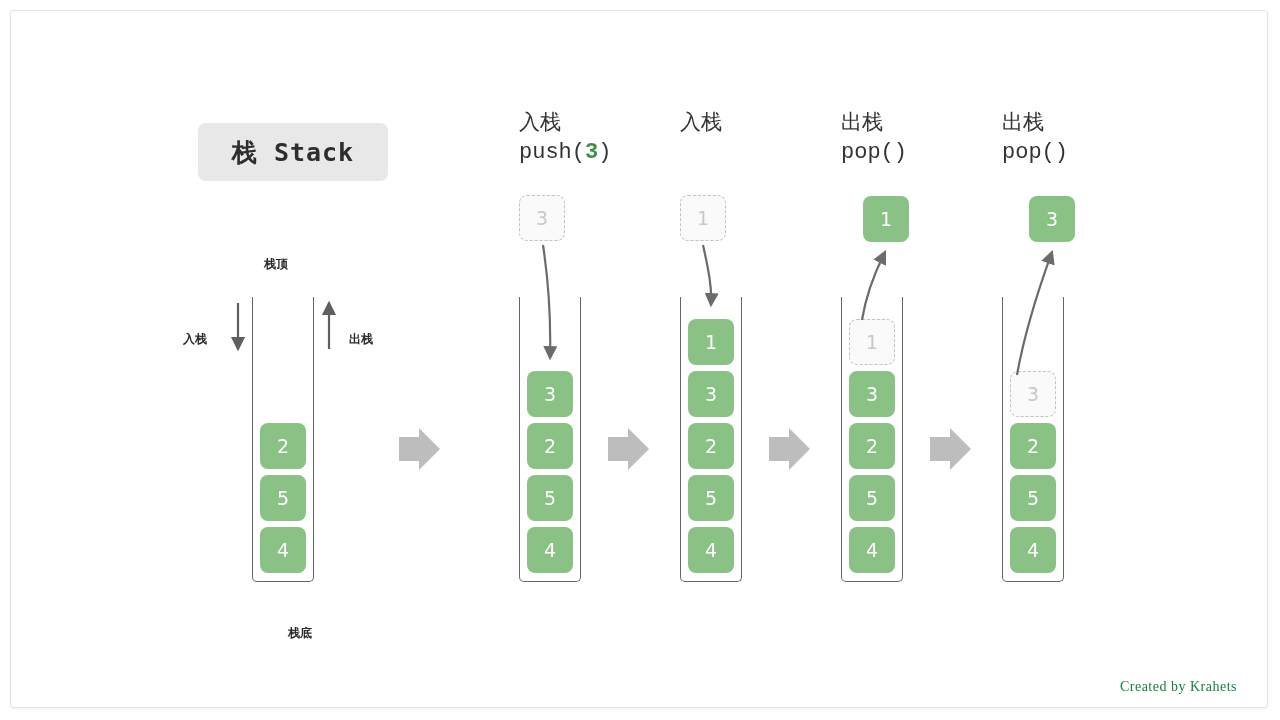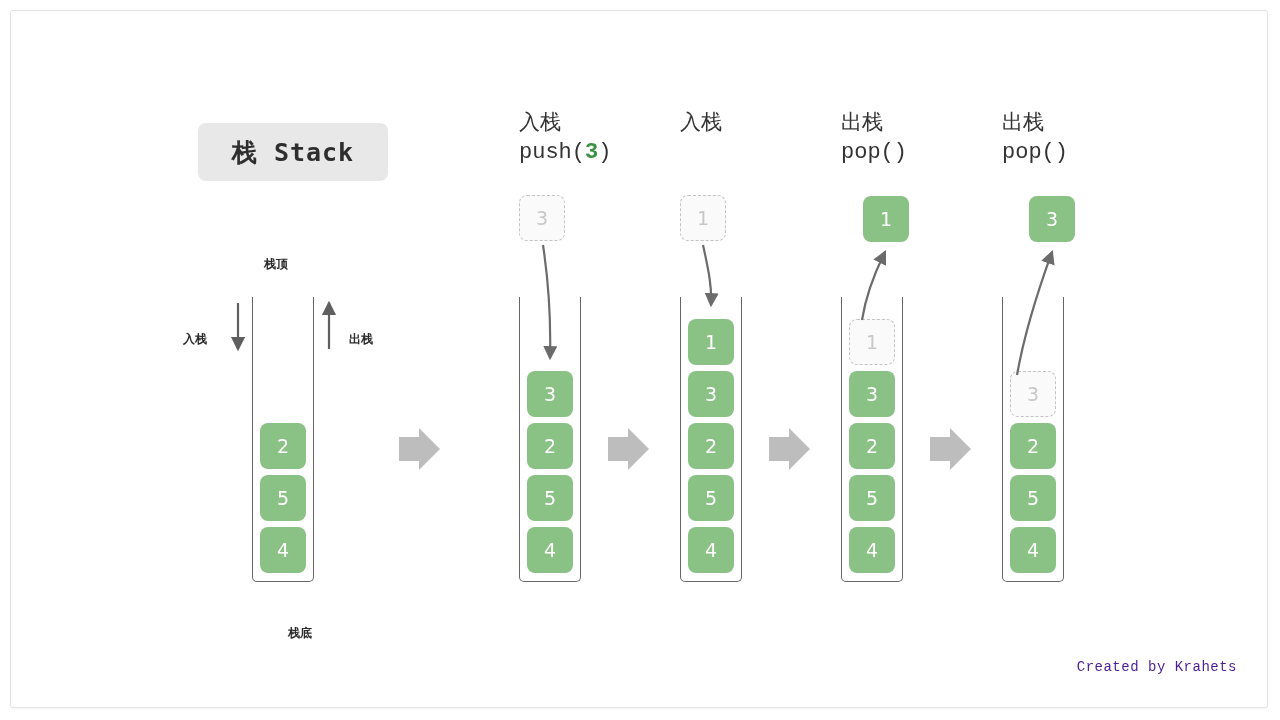--- a/index.html
+++ b/index.html
@@ -142,24 +142,24 @@
 
   
   #overlay {
     left: 0; top: 0;
     width: 1280px; height: 720px;
     pointer-events: none;
   }
 
   
   #footer {
-    right: 30px; bottom: 32px;
-    font-family: Liberation Mono, monospace;
+    right: 30px; bottom: 12px;
+    font-family: Liberation Serif, serif;
     font-size: 14px;
-    color: #4c1d95;
+    color: #15803d;
     letter-spacing: 0.5px;
   }
 </style>
 </head>
 <body>
 
 <div id="canvas" class="abs">
 
   <div id="title-chip" class="abs">栈 Stack</div>
 

